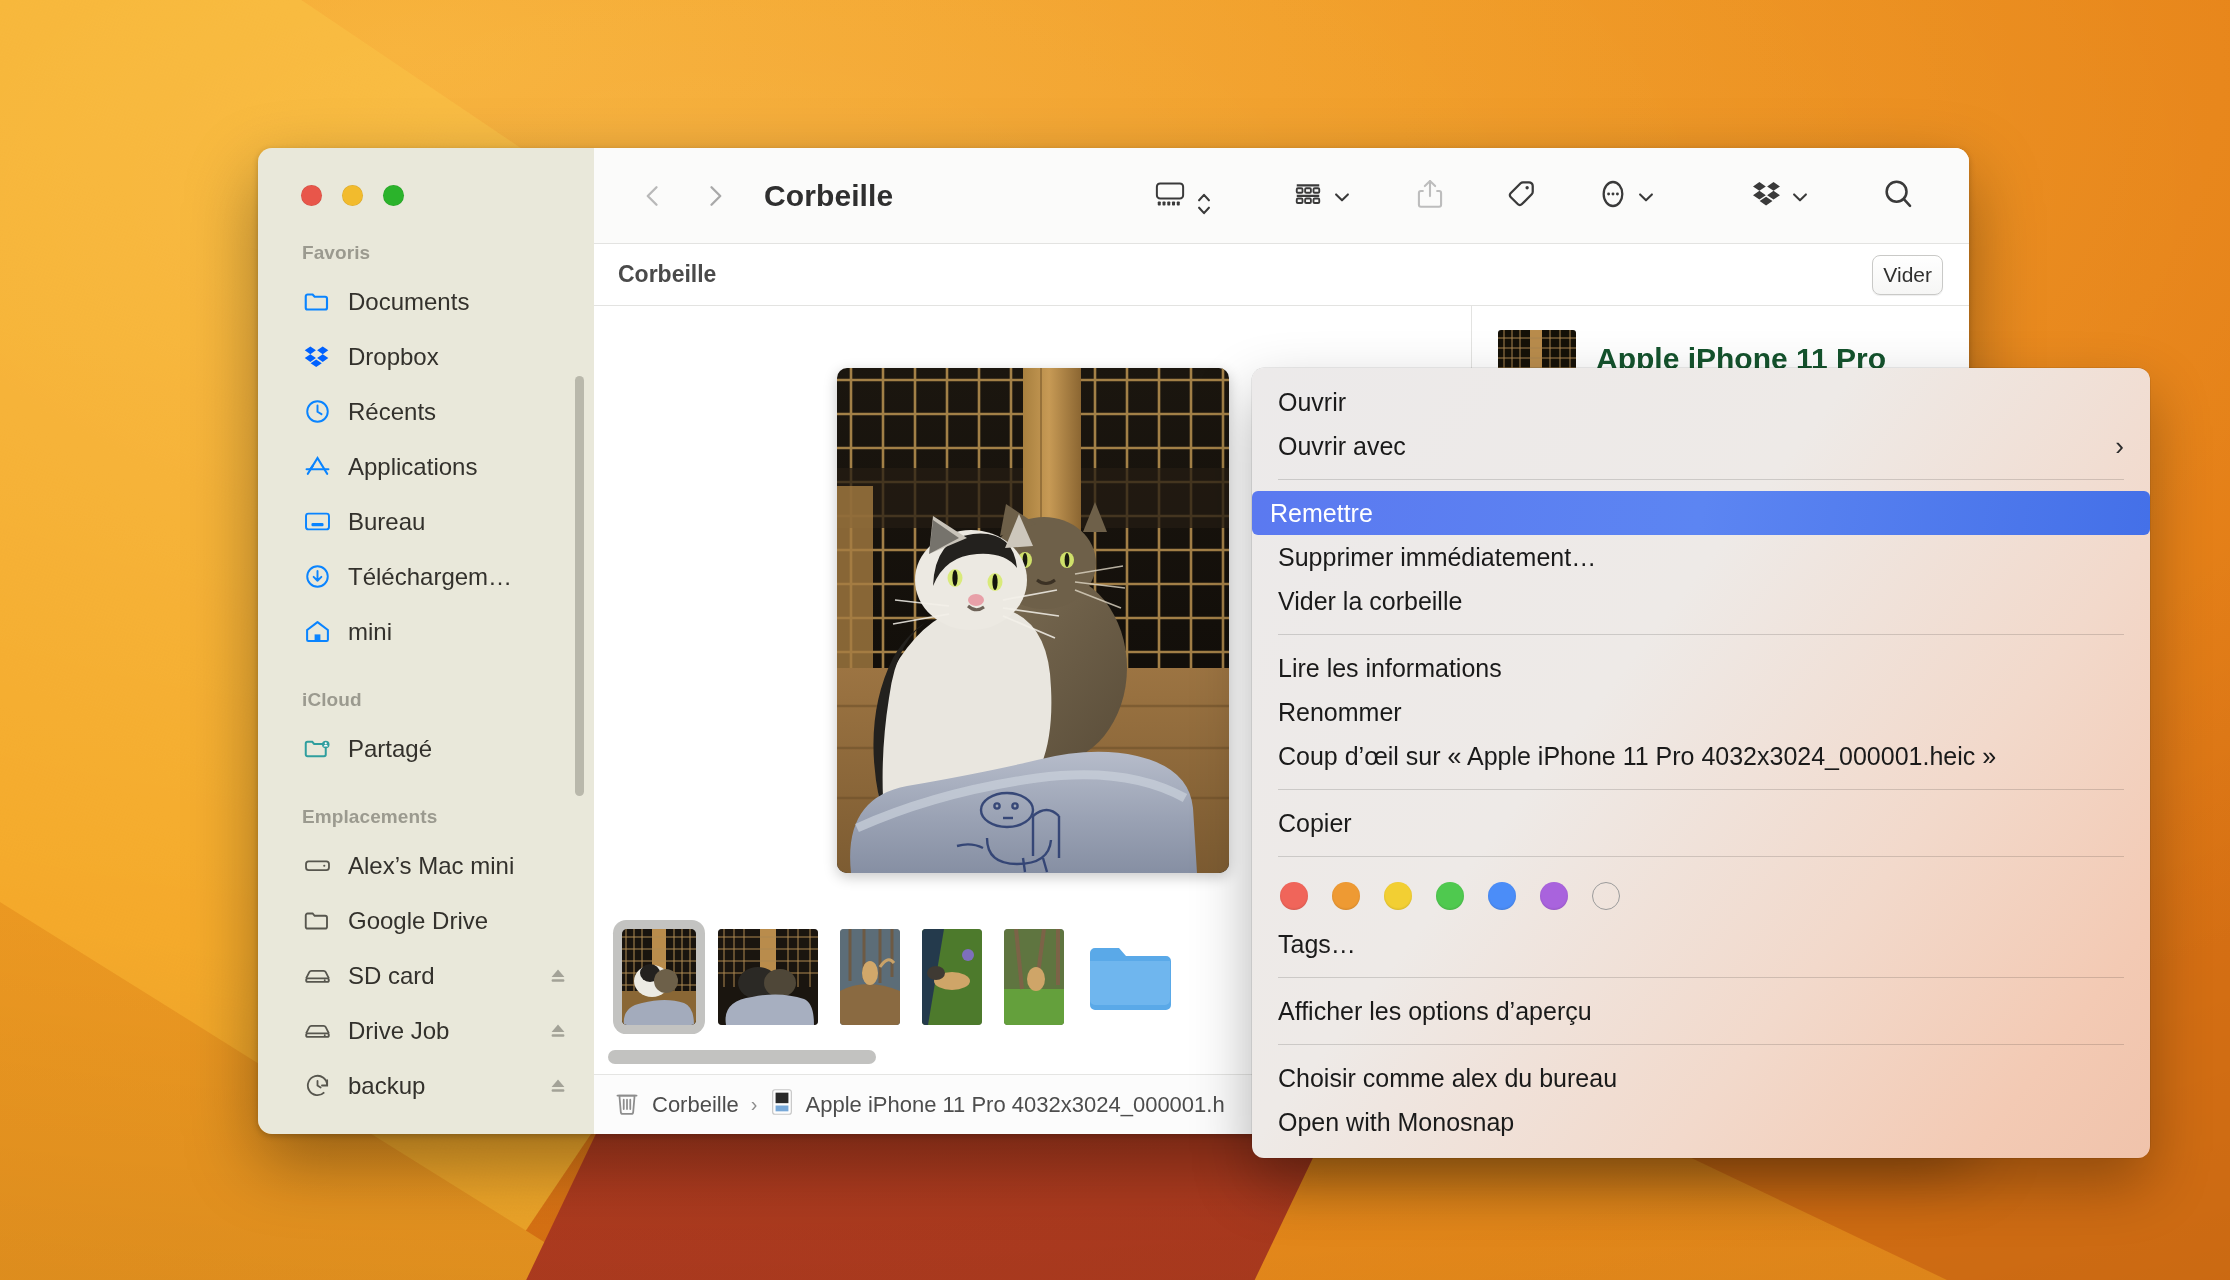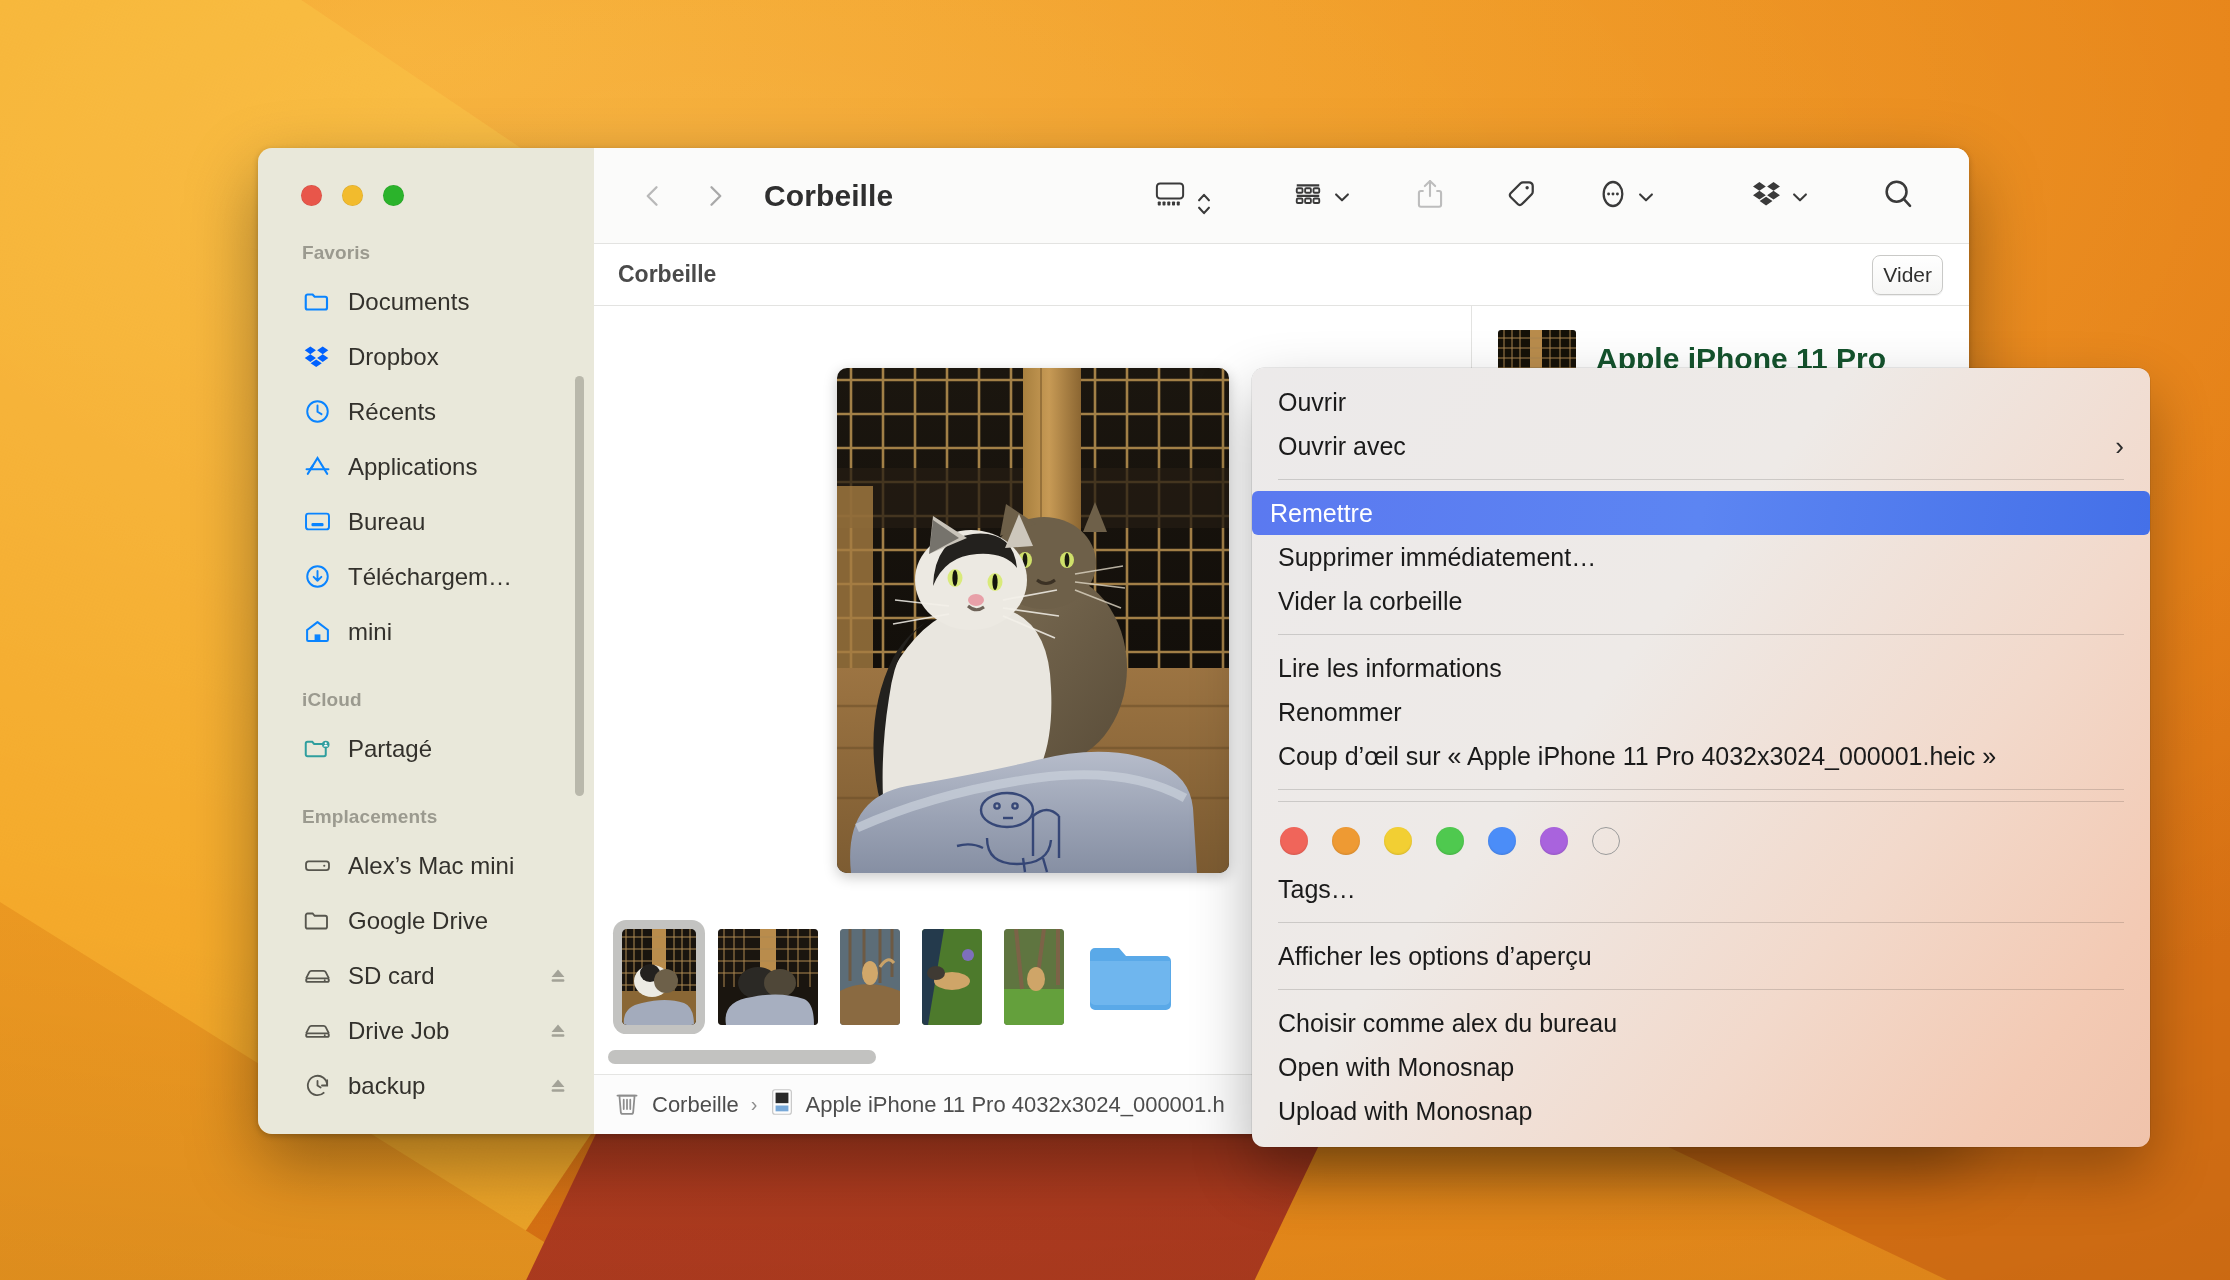--- a/index.html
+++ b/index.html
@@ -776,20 +776,23 @@
   <div class="ctx-item">
     <span>Renommer</span>
   </div>
 
   <div class="ctx-item">
     <span>Coup d’œil sur « Apple iPhone 11 Pro 4032x3024_000001.heic »</span>
   </div>
 
   <div class="ctx-sep"></div>
 
+  <div class="ctx-item">
+    <span>Copier</span>
+  </div>
 
   <div class="ctx-sep"></div>
 
   <div class="tagrow">
     <span class="tagdot" style="background:#f0655a"></span>
     <span class="tagdot" style="background:#ee9a33"></span>
     <span class="tagdot" style="background:#f2cf33"></span>
     <span class="tagdot" style="background:#4fc94f"></span>
     <span class="tagdot" style="background:#4b8df8"></span>
     <span class="tagdot" style="background:#a963dd"></span>
@@ -809,17 +812,14 @@
   <div class="ctx-sep"></div>
 
   <div class="ctx-item">
     <span>Choisir comme alex du bureau</span>
   </div>
 
   <div class="ctx-item">
     <span>Open with Monosnap</span>
   </div>
 
-  <div class="ctx-item">
-    <span>Upload with Monosnap</span>
-  </div>
 
 </div>
 
 </body></html>

